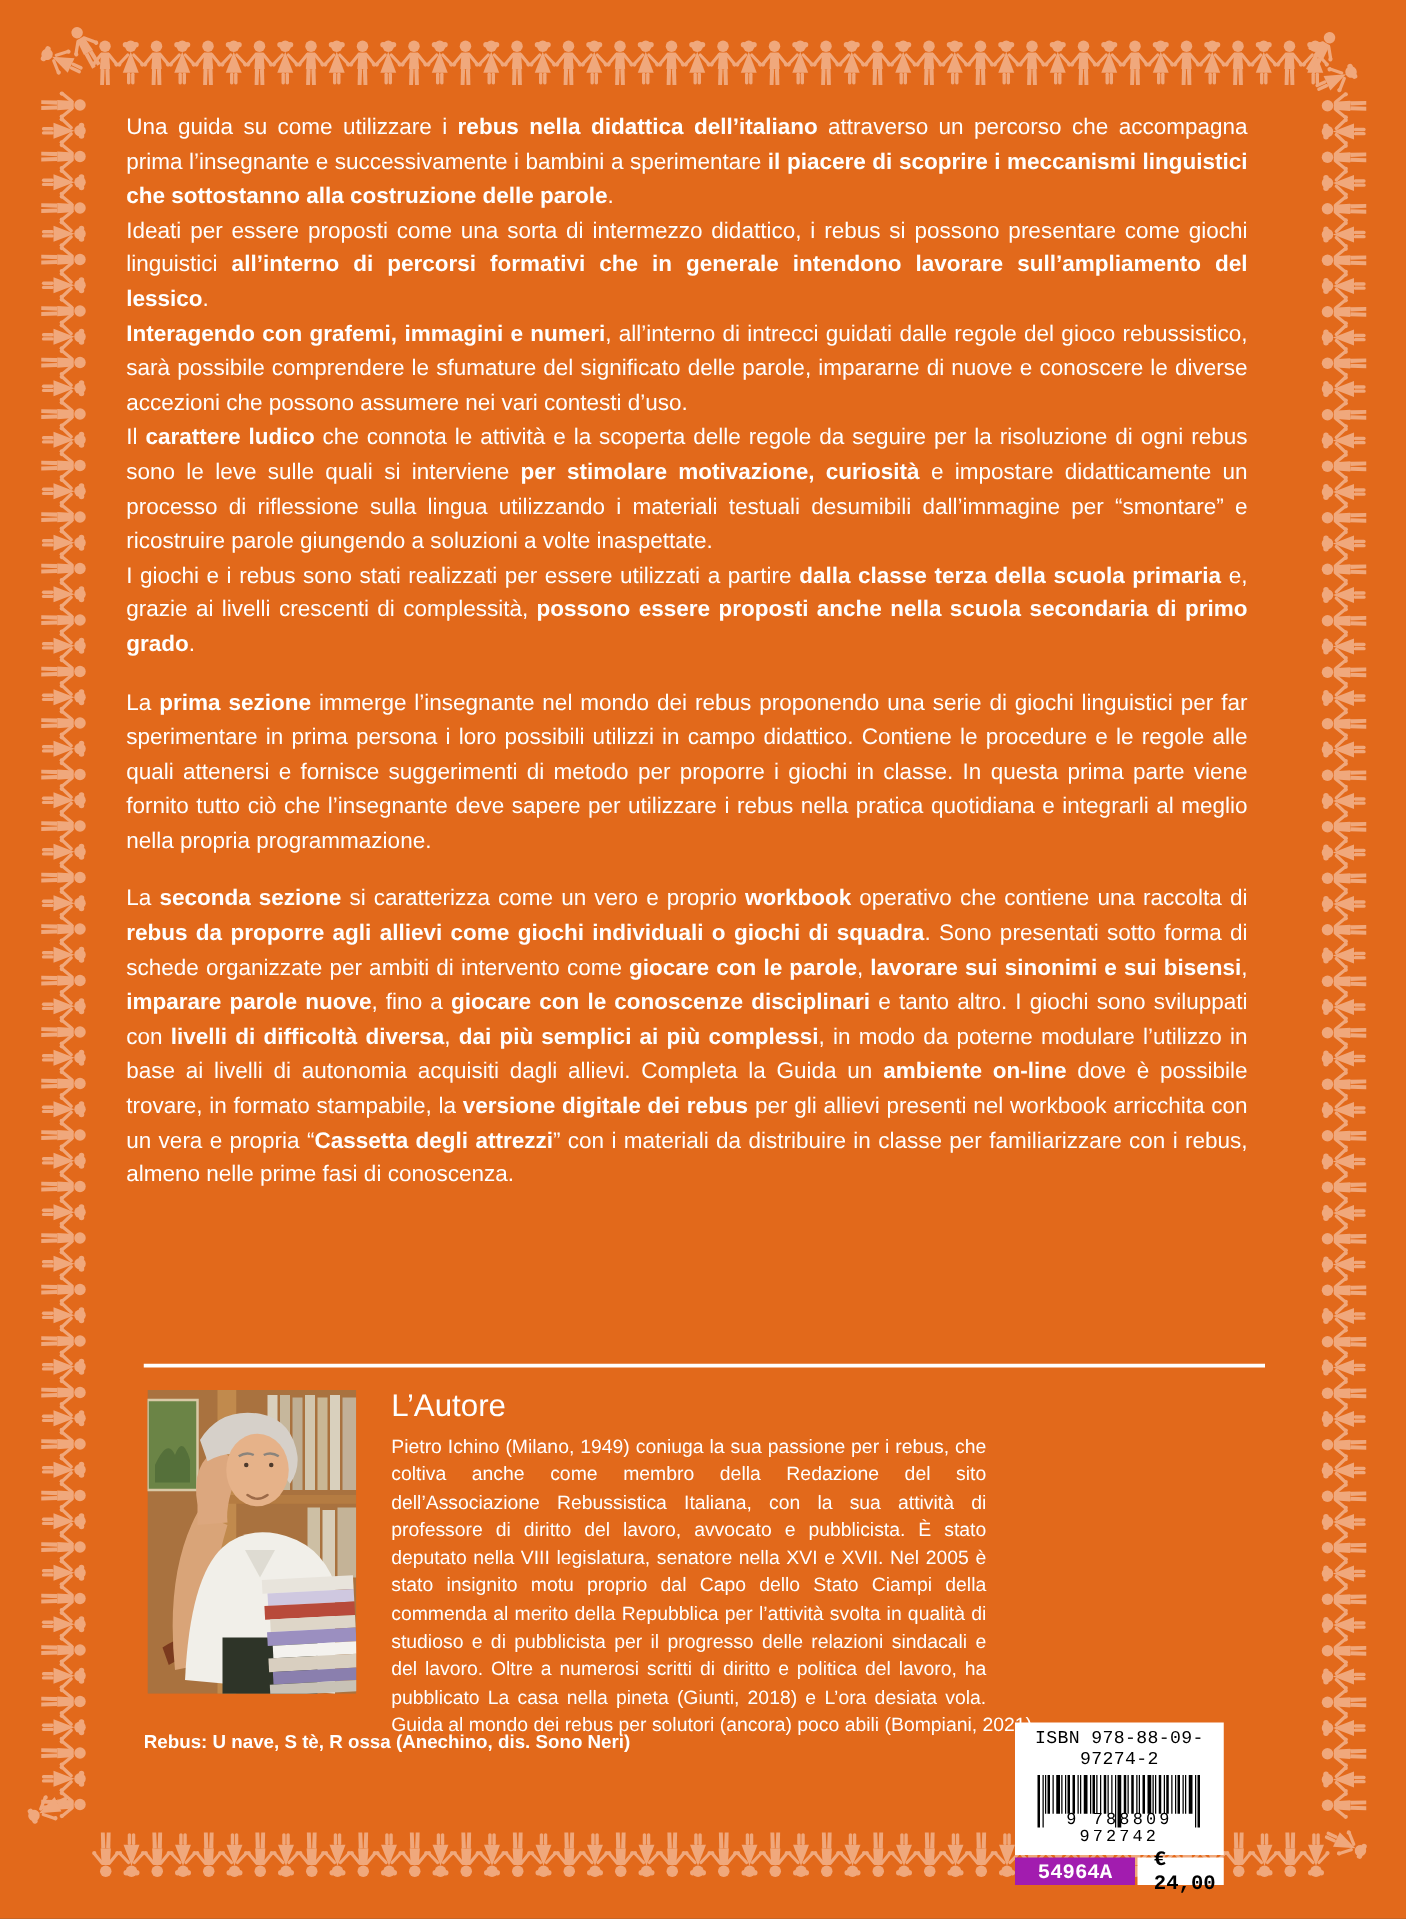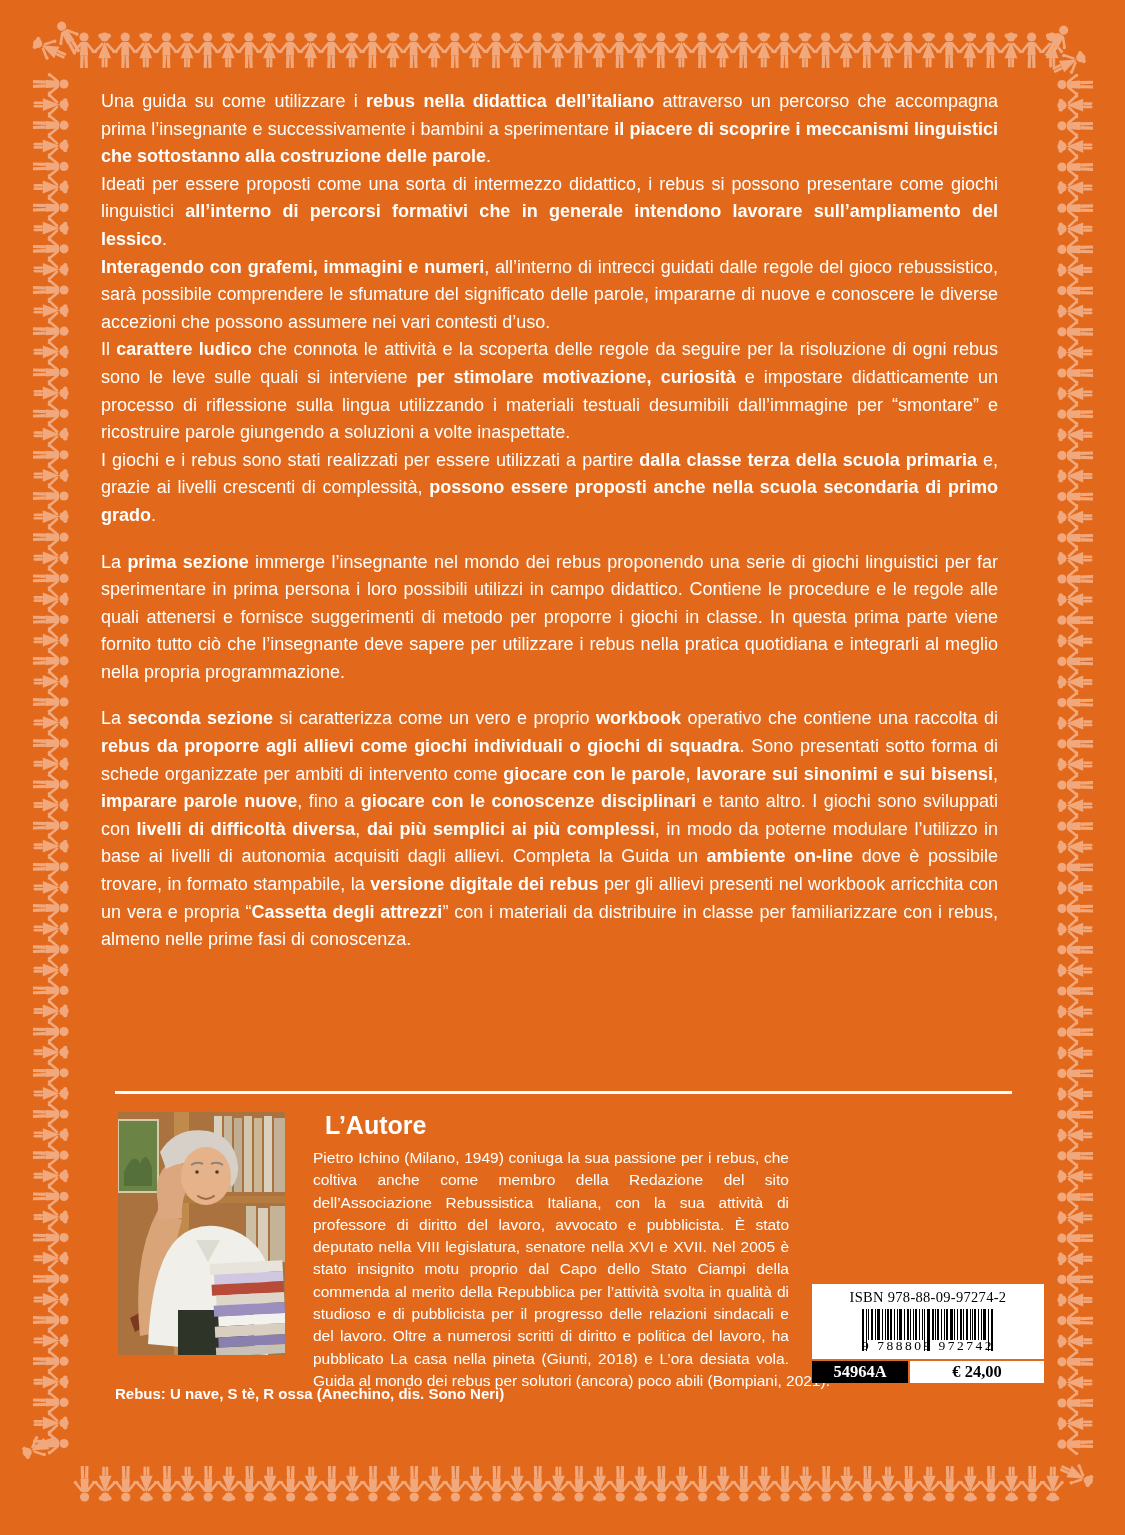--- a/index.html
+++ b/index.html
@@ -18,34 +18,34 @@
     position:absolute;left:101px;top:88px;width:897px;
     color:var(--txt);font-size:18px;line-height:27.6px;text-align:justify;
   }
   .main-text .block + .block{margin-top:19px;}
   .main-text p{margin:0;}
   .sb{font-weight:700;}
   .si{}
   .divider{position:absolute;left:115px;top:1091px;width:897px;height:3px;background:var(--txt);}
   .author-photo{position:absolute;left:118px;top:1112px;width:167px;height:243px;display:block;}
   .author-text{position:absolute;left:313px;top:1110px;width:700px;color:var(--txt);}
-  .author-heading{font-size:25px;font-weight:700;margin:0 0 7px 12px;line-height:30px;}
+  .author-heading{font-size:25px;font-weight:400;margin:0 0 7px 0;line-height:30px;}
   .author-bio{font-size:15.5px;line-height:22.3px;text-align:justify;margin:0;}
   .isbn-spacer{float:right;width:224px;height:86px;margin-top:132px;}
   .credits{position:absolute;left:115px;top:1380px;color:var(--txt);font-size:15px;font-weight:700;line-height:28px;}
   .credits div{white-space:nowrap;}
-  .isbn-block{position:absolute;left:812px;top:1284px;width:232px;font-family:Liberation Serif, serif;}
+  .isbn-block{position:absolute;left:812px;top:1378px;width:167px;font-family:Liberation Mono, monospace;}
   .barcode-box{background:#fff;color:#000;text-align:center;padding:5px 6px 6px 6px;}
   .isbn-label{font-size:14.5px;letter-spacing:0.3px;line-height:17px;}
   .bars{display:flex;justify-content:center;align-items:flex-start;height:42px;margin-top:3px;}
   .bars i{display:block;background:#000;}
   .digits{font-size:13.5px;letter-spacing:2.5px;margin-top:-12px;line-height:14px;}
   .code-row{display:flex;margin-top:2px;height:22px;font-weight:700;font-size:16.5px;}
-  .code-box{background:#000000;color:#fff;width:96px;display:flex;align-items:center;justify-content:center;}
-  .price-box{background:#fff;color:#000;flex:1;display:flex;align-items:center;justify-content:center;margin-left:2px;}
+  .code-box{background:#a21caf;color:#fff;width:96px;display:flex;align-items:center;justify-content:center;}
+  .price-box{background:#fff;color:#000;flex:1;display:flex;align-items:center;justify-content:center;margin-left:2px;padding-left:13px;}
 </style>
 </head>
 <body>
 
 <div class="page">
 
   <svg id="border-svg" width="1125" height="1535" viewBox="0 0 1125 1535" aria-hidden="true">
     <defs>
       <g id="doll-a">
         <circle cx="10" cy="6" r="4.6" fill="currentColor"></circle>

